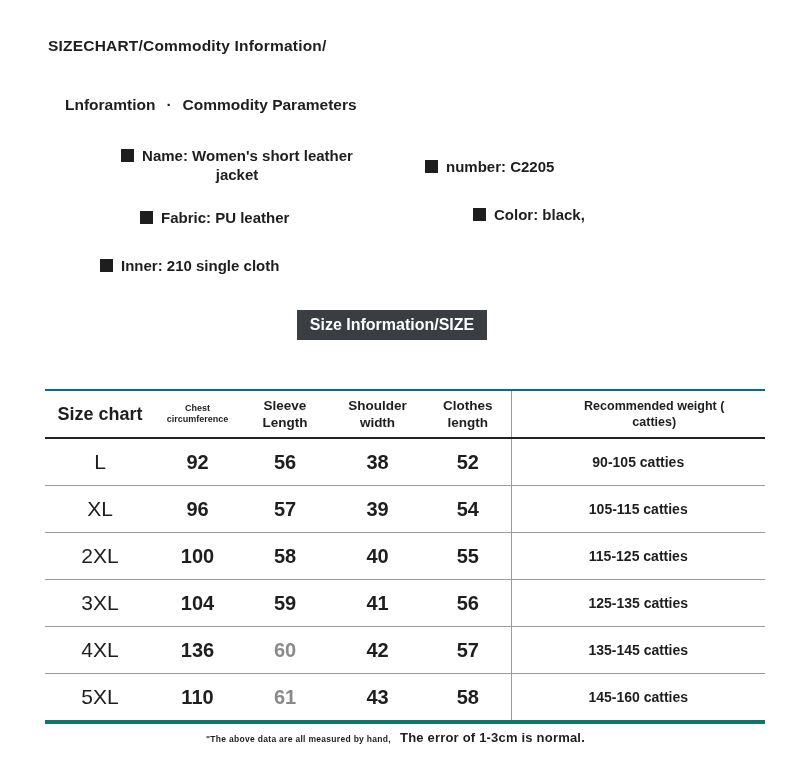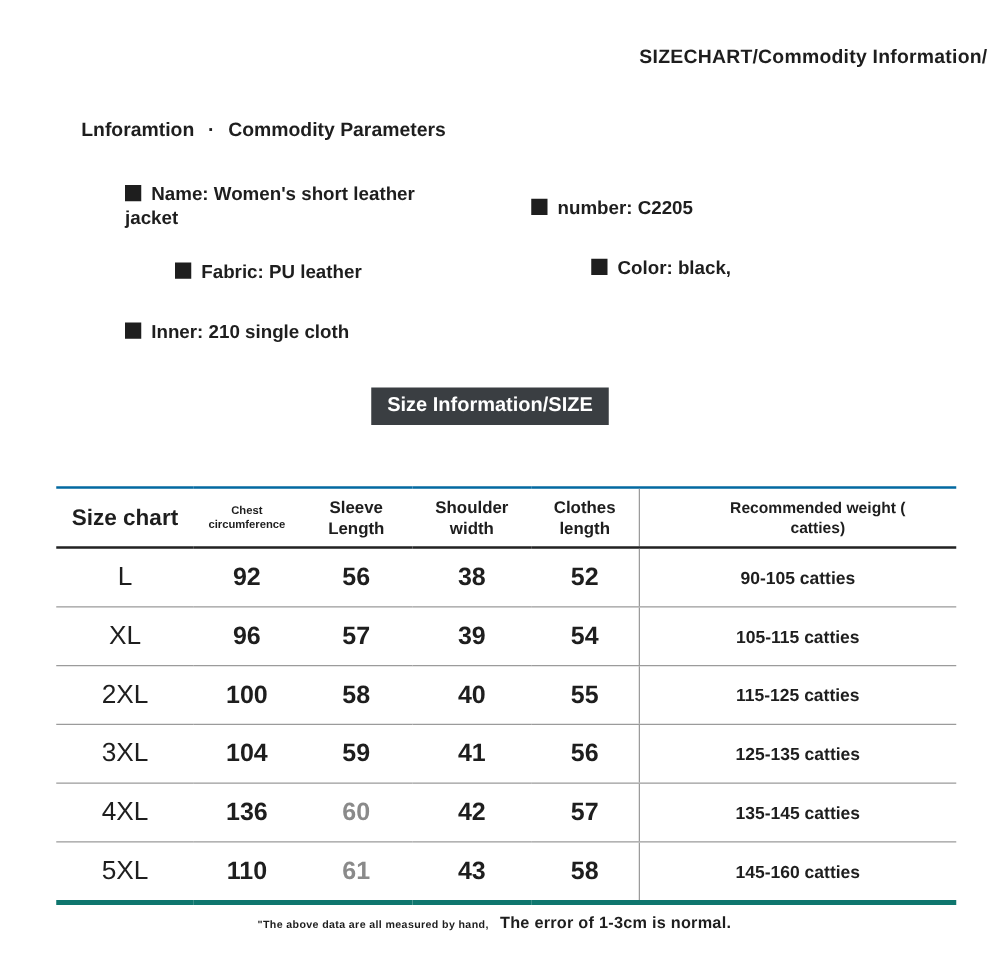--- a/index.html
+++ b/index.html
@@ -12,22 +12,22 @@
     font-family: "Liberation Sans", sans-serif;
     color: var(--text, #1e1e1e);
   }
 
   
   .page-title {
     position: absolute;
     top: 37px; left: 0;
     width: 100%;
     box-sizing: border-box;
-    padding-left: 88px;
-    text-align: right;
+    padding-left: 48px;
+    text-align: left;
     font-size: 15.5px;
     font-weight: bold;
     letter-spacing: 0.2px;
     white-space: nowrap;
   }
 
   
   .section-heading {
     position: absolute;
     left: 65px; top: 96px;
@@ -44,21 +44,21 @@
     font-weight: bold;
     line-height: 19px;
   }
   .param .sq {
     display: inline-block;
     width: 13px; height: 13px;
     background: var(--text, #1e1e1e);
     margin-right: 8px;
     vertical-align: -1px;
   }
-  .param-name   { left: 100px; top: 146px; width: 274px; }
+  .param-name   { left: 100px; top: 146px; width: 274px; text-align: center; }
   .param-fabric { left: 100px; top: 208px; margin-left: 40px; }
   .param-inner  { left: 100px; top: 256px; }
   .param-number { left: 425px; top: 157px; }
   .param-color  { left: 425px; top: 205px; margin-left: 48px; }
 
   
   .size-banner {
     position: absolute;
     left: 297px; top: 310px;
     width: 190px; height: 30px;

